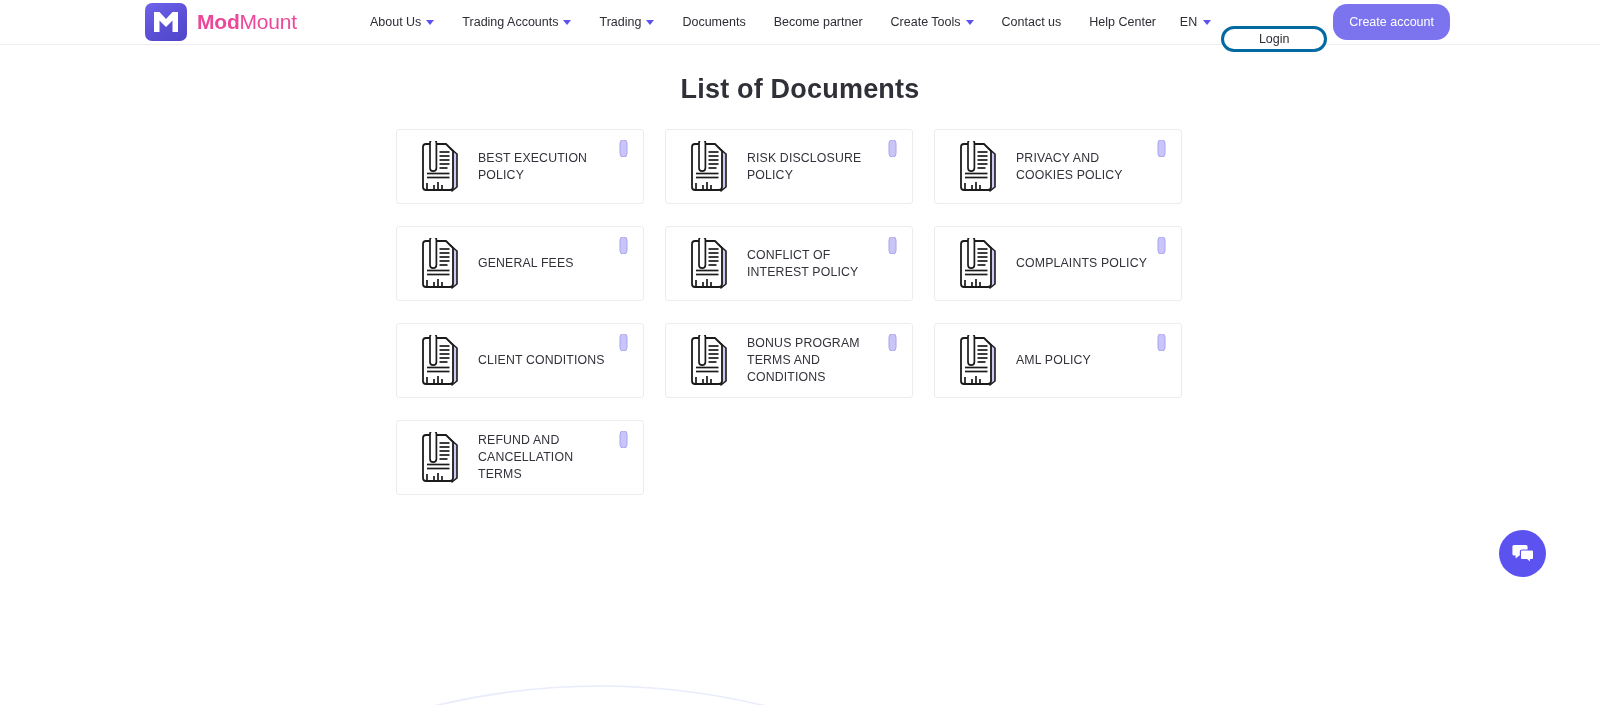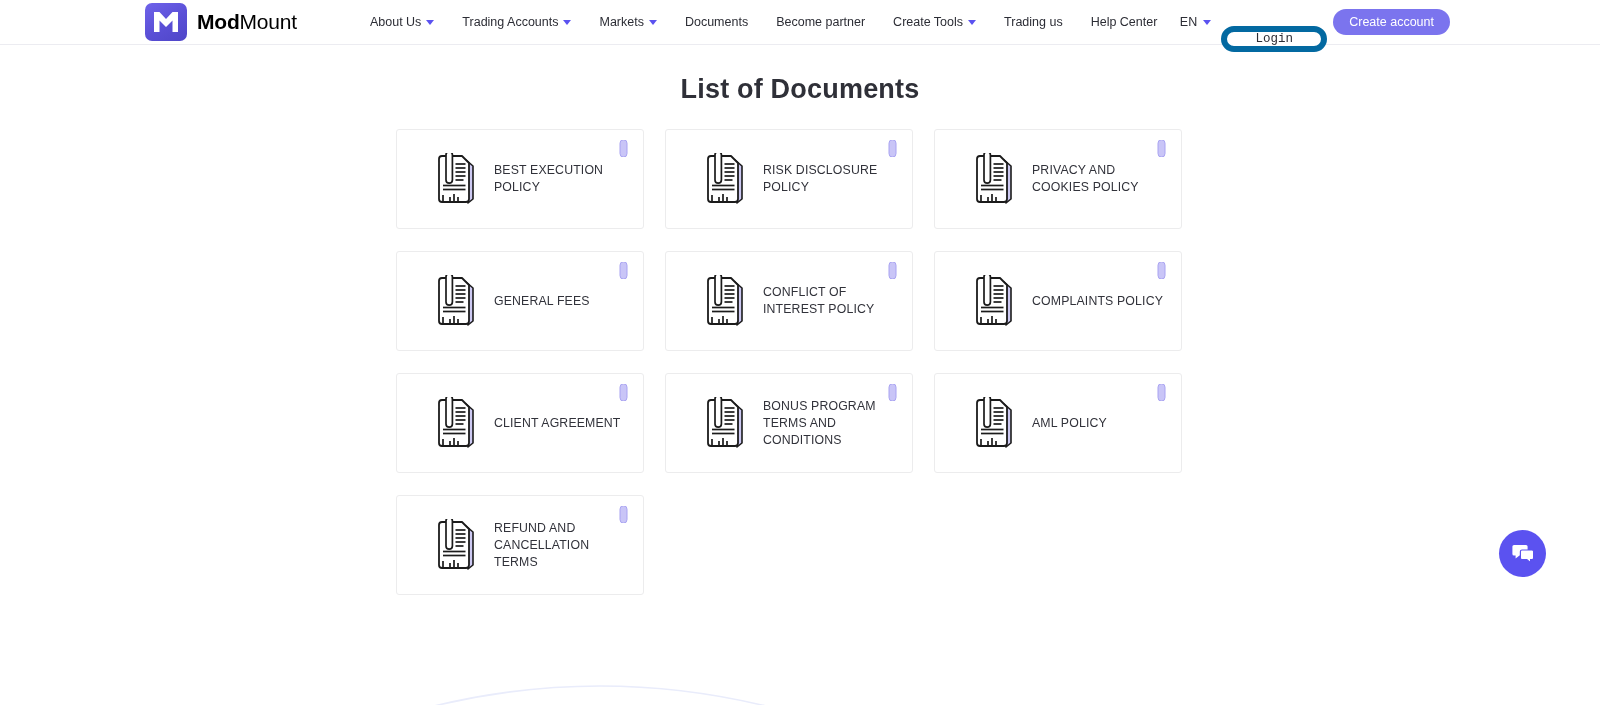--- a/index.html
+++ b/index.html
@@ -30,21 +30,21 @@
   .logo-mark {
     width: 42px; height: 38px;
     border-radius: 7px;
     background: linear-gradient(150deg, #6f63ea 0%, #5a4fd6 55%, #4f46c8 100%);
     display: flex; align-items: center; justify-content: center;
     flex: 0 0 auto;
   }
   .brand-text {
     font-size: 21px;
     letter-spacing: -0.2px;
-    color: #000000;
+    color: #ec4899;
     white-space: nowrap;
   }
   .brand-text b { font-weight: 700; }
   .brand-text span.light { font-weight: 400; }
 
   .nav {
     display: flex;
     align-items: flex-start;
     margin-left: 73px;
     gap: 28px;
@@ -75,32 +75,32 @@
     top: 50%;
     transform: translateY(-50%);
   }
   .lang {
     display: flex; align-items: center; gap: 6px;
     font-size: 12.5px; color: #2c2d35; cursor: pointer;
     margin-right: 4px;
   }
   .btn-login {
     width: 106px; height: 26px;
-    border: 6px solid #0369a1;
+    border: 3px solid #0369a1;
     border-radius: 14px;
     background: #fff;
     font-size: 12.5px;
     color: #2c2d35;
     display: flex; align-items: center; justify-content: center;
     cursor: pointer;
-    font-family: Liberation Mono, monospace;
+    font-family: Liberation Sans, sans-serif;
     margin-top: 34px;
   }
   .btn-create {
-    height: 26px;
+    height: 36px;
     padding: 0 16px;
     border: none;
     border-radius: 14px;
     background: #7b74ee;
     color: #ffffff;
     font-size: 12.5px;
     display: flex; align-items: center; justify-content: center;
     cursor: pointer;
     font-family: "Liberation Sans", sans-serif;
   }
@@ -119,27 +119,27 @@
   .grid-wrap {
     width: 800px;
     margin: 24px auto 0 auto;
     display: grid;
     grid-template-columns: repeat(3, 248px);
     gap: 22px 21px;
     margin-left: 396px;
   }
   .doc-card {
     position: relative;
-    height: 100px;
+    height: 75px;
     border: 1px solid #ececed;
     border-radius: 3px;
     background: #fff;
     display: flex;
     align-items: center;
-    padding-left: 36px;
+    padding-left: 20px;
     cursor: pointer;
   }
   .doc-icon { flex: 0 0 auto; width: 46px; height: 52px; }
   .doc-label {
     margin-left: 15px;
     font-size: 12.3px;
     line-height: 17px;
     color: #31323a;
     letter-spacing: 0.15px;
     max-width: 135px;
@@ -190,35 +190,35 @@
   <div class="nav">
     <div class="nav-item">
       <span>About Us</span>
       <i class="caret"></i>
     </div>
     <div class="nav-item">
       <span>Trading Accounts</span>
       <i class="caret"></i>
     </div>
     <div class="nav-item">
-      <span>Markets</span>
+      <span>Trading</span>
       <i class="caret"></i>
     </div>
     <div class="nav-item">
       <span>Documents</span>
     </div>
     <div class="nav-item">
       <span>Become partner</span>
     </div>
     <div class="nav-item">
       <span>Create Tools</span>
       <i class="caret"></i>
     </div>
     <div class="nav-item">
-      <span>Trading us</span>
+      <span>Contact us</span>
     </div>
     <div class="nav-item">
       <span>Help Center</span>
     </div>
   </div>
 
   <div class="nav-right">
     <div class="lang">
       <span>EN</span>
       <i class="caret"></i>
@@ -401,21 +401,21 @@
       <line x1="10" y1="32.5" x2="32.5" y2="32.5"></line>
       <line x1="10" y1="36.5" x2="32.5" y2="36.5"></line>
     </g>
     <g stroke="#1b1b1b" stroke-width="1.7" stroke-linecap="butt">
       <line x1="10" y1="42" x2="10" y2="48"></line>
       <line x1="17" y1="44" x2="17" y2="48"></line>
       <line x1="21" y1="41" x2="21" y2="48"></line>
       <line x1="25" y1="44" x2="25" y2="48"></line>
     </g>
   </svg>
-      <div class="doc-label">CLIENT AGREEMENT</div>
+      <div class="doc-label">CLIENT CONDITIONS</div>
   <svg class="clip-corner" viewBox="0 0 11 17">
     <path d="M2 3.2 A2.6 2.6 0 0 1 9 3.2 L9 13.6 A2.6 2.6 0 0 1 2 13.6 Z" fill="#c9c5f7" stroke="#a8a2f1" stroke-width="1"></path>
   </svg>
     </div>
     <div class="doc-card">
   <svg class="doc-icon" viewBox="0 0 46 52">
     <path d="M33 7 L40 13 L40 46 L35 50 L35 16 L28 10 Z" fill="#cdc9f2" stroke="#1b1b1b" stroke-width="1.6" stroke-linejoin="round"></path>
     <path d="M6 6 A3 3 0 0 1 9 3 L29 3 L36 10 L36 46 A3 3 0 0 1 33 49 L9 49 A3 3 0 0 1 6 46 Z" fill="#ffffff" stroke="#1b1b1b" stroke-width="1.8" stroke-linejoin="round"></path>
     <path d="M13 2 A3.2 3.2 0 0 1 19.4 2 L19.4 27 A3.2 3.2 0 0 1 13 27 Z" fill="#ffffff" stroke="#1b1b1b" stroke-width="1.7" stroke-linejoin="round"></path>
     <g stroke="#1b1b1b" stroke-width="1.7" stroke-linecap="butt">

